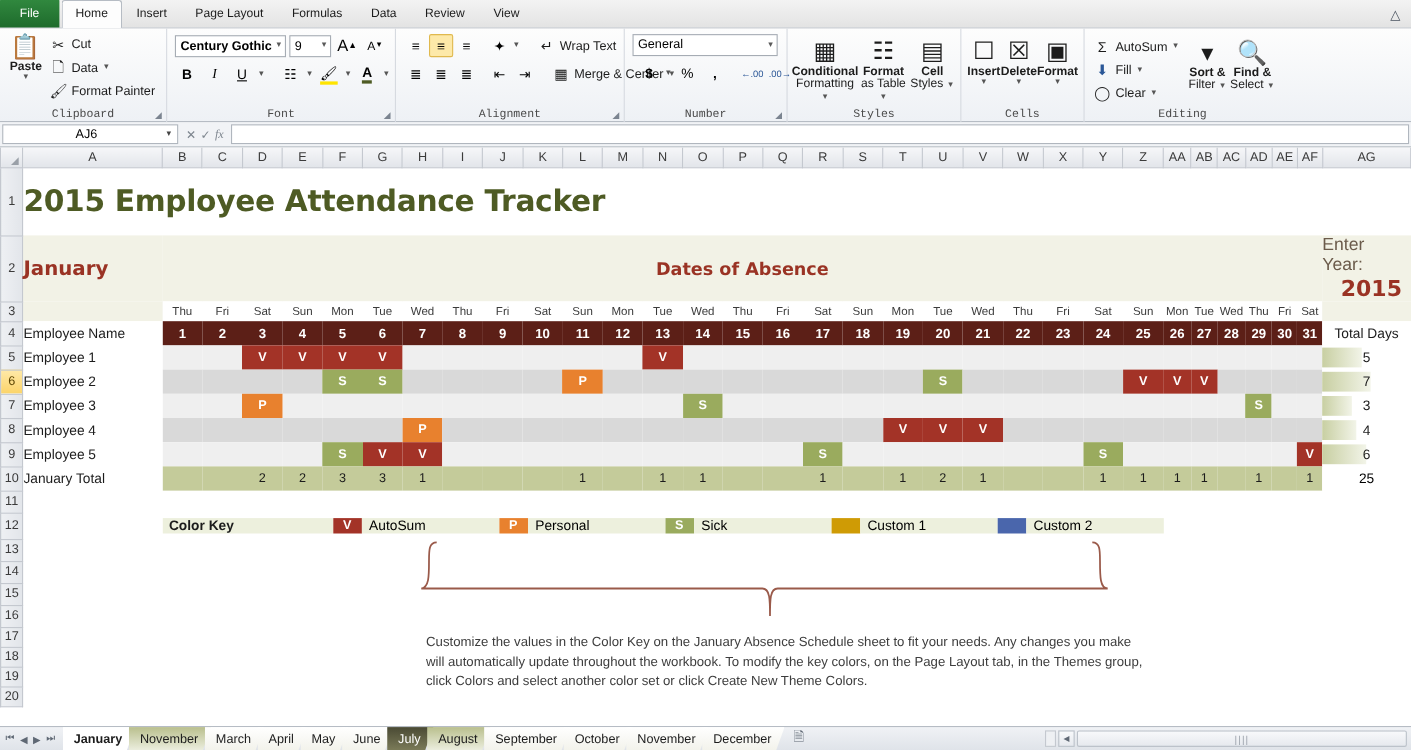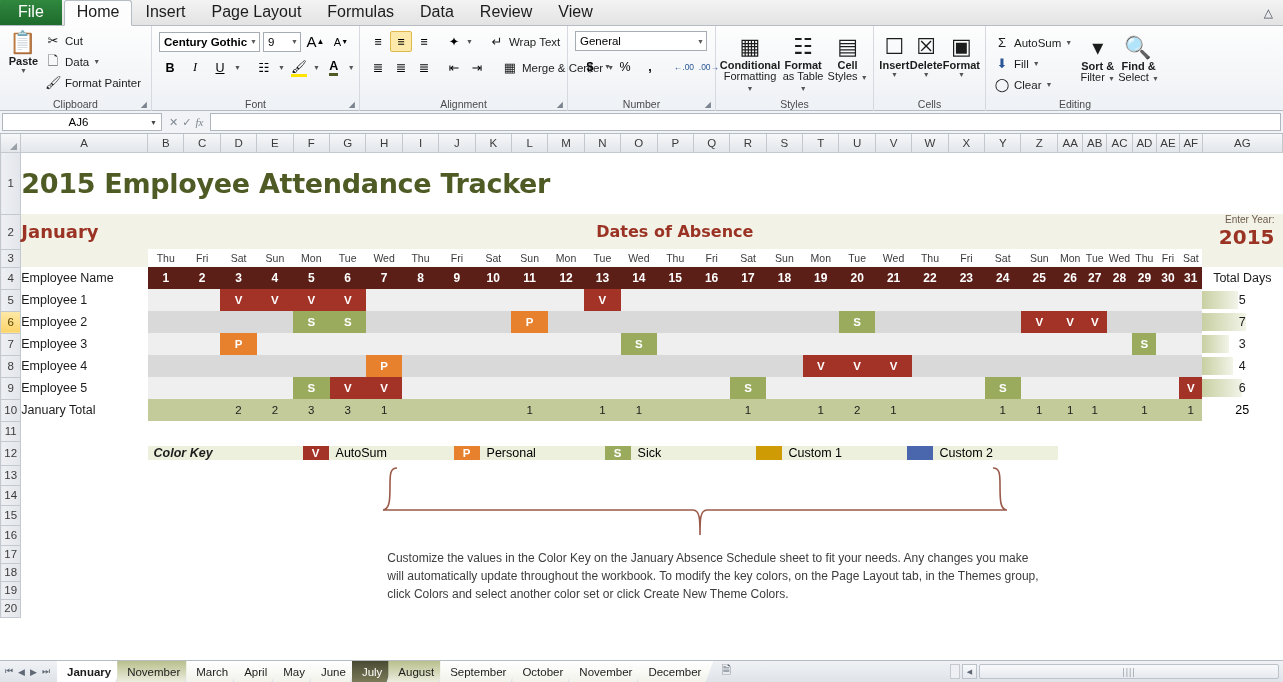--- a/index.html
+++ b/index.html
@@ -15,21 +15,21 @@
   .tabbar {
     height: 26px;
     background: linear-gradient(#f3f3f3,#e3e3e3);
     border-bottom: 1px solid #b6bcc4;
     display: flex;
     align-items: flex-end;
     position: relative;
   }
   .tab {
     padding: 4px 13px 5px 13px;
-    font-size: 16px;
+    font-size: 11px;
     color: #1c1c1c;
     line-height: 16px;
     cursor: default;
   }
   .tab.file {
     background: linear-gradient(#31893f,#1e6b2c);
     color: #fff;
     padding: 5px 18px 5px 18px;
     border-radius: 2px 2px 0 0;
     margin-right: 2px;
@@ -60,20 +60,21 @@
     padding: 2px 5px 0 5px;
     border-right: 1px solid #d6dae0;
     height: 85px;
   }
   .grp-label {
     position: absolute;
     bottom: 1px; left: 0; right: 0;
     text-align: center;
     font-size: 10.5px;
     color: #4a4a4a;
+    font-family: Liberation Mono, monospace;
   }
   .grp-launch {
     position:absolute; bottom:2px; right:4px;
     font-size:8px; color:#7b8490;
   }
   .grp-inner { display:flex; height:66px; align-items:flex-start; }
 
   .bigbtn {
     display:flex; flex-direction:column; align-items:center; justify-content:flex-start;
     width:46px; padding-top:3px; font-size:11px; color:#1c1c1c;
@@ -170,21 +171,21 @@
   }
   .band { background:#f2f2e6; }
   .month-name {
     font-family:"DejaVu Sans", sans-serif;
     font-weight:bold; font-size:18px; color:#9a3324; padding-left:12px;
   }
   .doa {
     font-family:"DejaVu Sans", sans-serif;
     font-weight:bold; font-size:16px; color:#9a3324; text-align:center;
   }
-  .enteryear { font-size:10px; color:#6b5b4b; text-align:right; padding-right:8px; }
+  .enteryear { font-size:16px; color:#6b5b4b; text-align:left; padding-right:8px; }
   .yearval {
     font-family:"DejaVu Sans", sans-serif;
     font-weight:bold; font-size:20px; color:#9a3324; text-align:right; padding-right:8px;
   }
   .dow {
     font-size:10.5px; color:#3b3b3b; text-align:center; background:#ffffff;
     border-left:1px solid #e7e7e0; border-right:1px solid #e7e7e0;
   }
   .daynum {
     background:#5c1f17; color:#fff; font-size:12px; font-weight:bold; text-align:center;
@@ -217,21 +218,21 @@
   .tdcell .bar {
     position:absolute; left:0; top:2px; bottom:2px;
     background:linear-gradient(90deg,#c8cfa2,#f2f4e8);
   }
   .tdcell span.v { position:relative; z-index:2; }
   .tdtot { background:#fff; text-align:center; font-size:12.5px; border-bottom:2px solid #9aa36a;}
 
   
   .ckey-wrap { display:flex; height:100%; align-items:stretch; }
   .ckey-title { background:#edf0dd; font-weight:bold; font-size:12.5px; color:#1c1c1c;
-                display:flex; align-items:center; padding-left:6px;font-style:italic; }
+                display:flex; align-items:center; padding-left:6px; }
   .ck-sw { width:26px; display:flex;align-items:center;justify-content:center;
            color:#fff;font-weight:bold;font-size:11.5px;}
   .ck-lb { background:#edf0dd; display:flex;align-items:center;padding-left:7px;font-size:12.5px;}
 
   .note {
     font-size:12px; color:#3d3d3d; line-height:18px; padding:0 4px;
     font-family:"Liberation Sans", sans-serif;
   }
 
   

